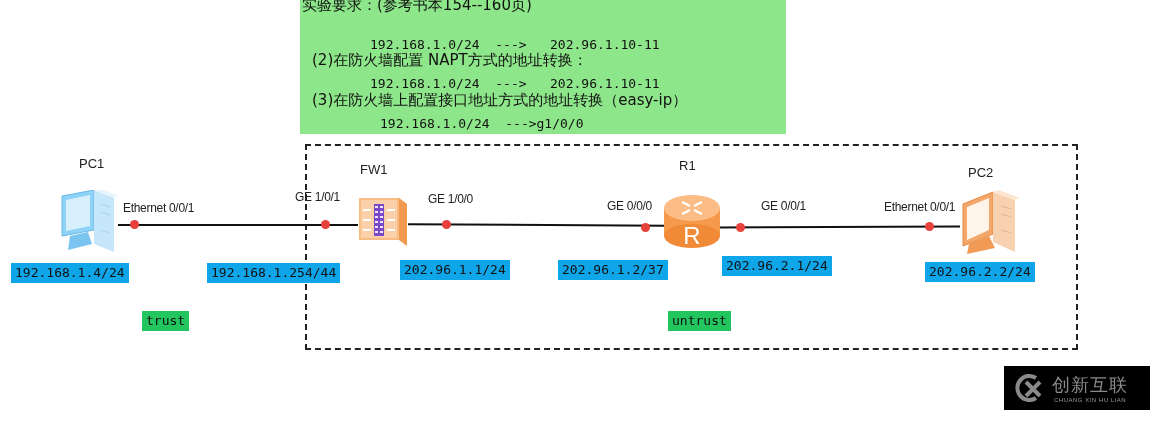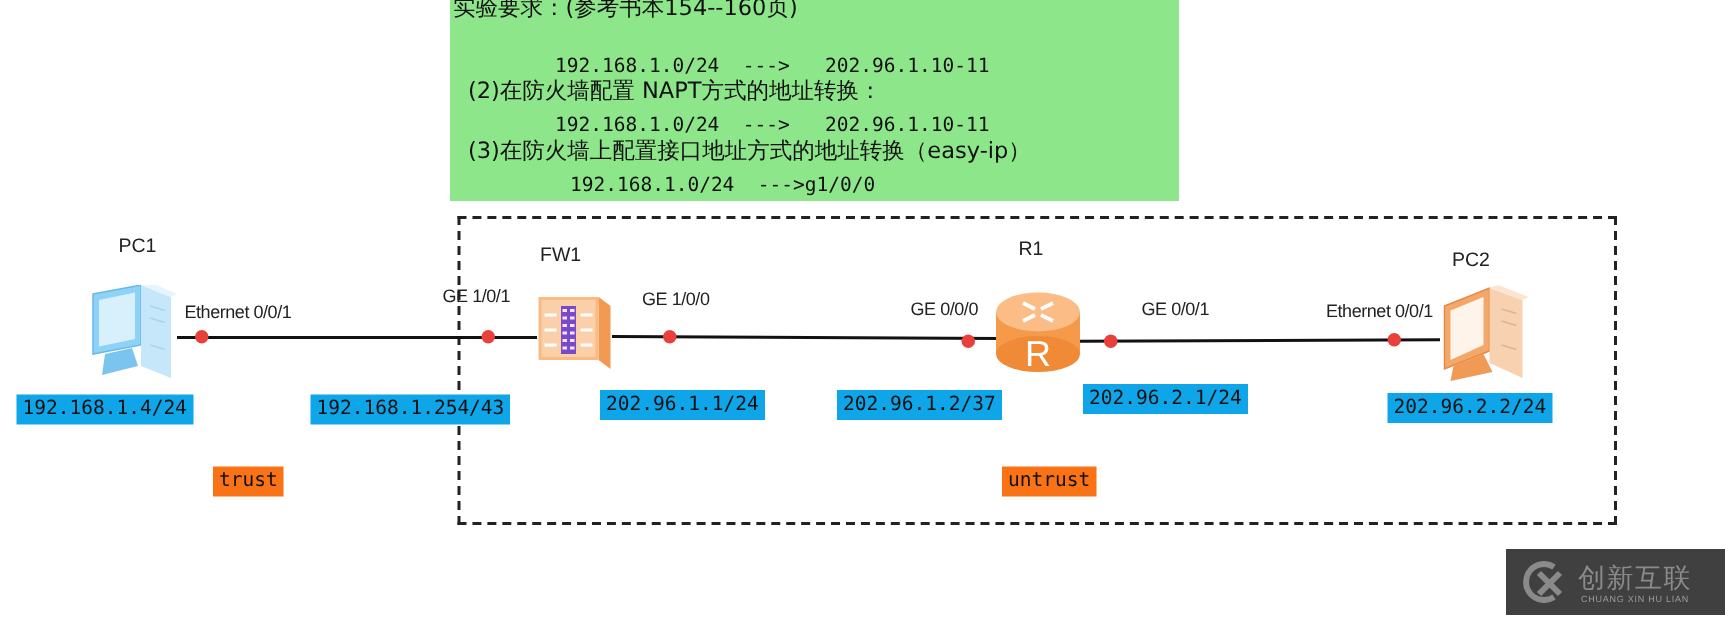--- a/index.html
+++ b/index.html
@@ -7,22 +7,22 @@
   .abs { position:absolute; }
   .req-box { position:absolute; left:300px; top:-6px; width:486px; height:140px; background:#8ee68a; }
   .req-line { position:absolute; white-space:pre; color:#111; font-size:15px; line-height:17px; }
   .req-line.mono { font-family:"DejaVu Sans Mono", monospace; font-size:13px; }
   .dash-box { position:absolute; left:305px; top:144px; width:773px; height:206px; border:2px dashed #222; box-sizing:border-box; }
   .link { position:absolute; height:2px; background:#111; }
   .dot { position:absolute; width:9px; height:9px; border-radius:50%; background:#e8403a; }
   .dev-label { position:absolute; font-size:13px; color:#222; font-family:"Liberation Sans", sans-serif; }
   .port-label { position:absolute; font-size:12px; color:#222; font-family:"Liberation Sans", sans-serif; letter-spacing:-0.3px; }
   .ip-tag { position:absolute; background:#0ea5e9; font-family:"DejaVu Sans Mono", monospace; font-size:13px; color:#111; padding:1px 4px; line-height:18px; }
-  .zone-tag { position:absolute; background:#f97316; font-family:"DejaVu Sans Mono", monospace; font-size:13px; color:#111; padding:1px 4px; line-height:18px; }
-  .watermark { position:absolute; left:1004px; top:366px; width:146px; height:44px; background:#404040;text-align:center; }
+  .zone-tag { position:absolute; background:#22c55e; font-family:"DejaVu Sans Mono", monospace; font-size:13px; color:#111; padding:1px 4px; line-height:18px; }
+  .watermark { position:absolute; left:1004px; top:366px; width:146px; height:44px; background:#000000;text-align:center; }
   .wm-text { position:absolute; left:48px; top:7px; font-size:18px; color:#8a8a8a; font-family:"DejaVu Sans", sans-serif; letter-spacing:1px; }
   .wm-sub { position:absolute; left:50px; top:31px; font-size:6px; color:#9a9a9a; font-family:"Liberation Sans", sans-serif; letter-spacing:0.5px; }
 </style>
 </head>
 <body>
 
 <div class="req-box">
   <div class="req-line" style="left:2px; top:3px;">实验要求：(参考书本154--160页)</div>
   <div class="req-line mono" style="left:70px; top:42px;">192.168.1.0/24  ---&gt;   202.96.1.10-11</div>
   <div class="req-line" style="left:12px; top:58px;">(2)在防火墙配置 NAPT方式的地址转换：</div>
@@ -87,21 +87,21 @@
         <line x1="8" y1="28" x2="16" y2="28"></line>
         <line x1="8" y1="38" x2="16" y2="38"></line>
       <line x1="32" y1="18" x2="40" y2="18"></line>
         <line x1="32" y1="28" x2="40" y2="28"></line>
         <line x1="32" y1="38" x2="40" y2="38"></line>
     </g>
   </svg>
 </div>
 <div class="port-label" style="left:295px; top:190px;">GE 1/0/1</div>
 <div class="port-label" style="left:428px; top:192px;">GE 1/0/0</div>
-<div class="ip-tag" style="left:207px; top:263px;">192.168.1.254/43</div>
+<div class="ip-tag" style="left:207px; top:263px;">192.168.1.254/44</div>
 <div class="ip-tag" style="left:400px; top:260px;">202.96.1.1/24</div>
 
 <div class="dev-label" style="left:679px; top:158px;">R1</div>
 <div class="abs" style="left:660px; top:190px; width:64px; height:62px;">
   <svg width="64" height="62" viewBox="0 0 64 62">
     <rect x="4" y="18" width="56" height="28" fill="#f49a4a"></rect>
     <ellipse cx="32" cy="46" rx="28" ry="12" fill="#f08a36"></ellipse>
     <ellipse cx="32" cy="18" rx="28" ry="13" fill="#fbbd85"></ellipse>
     <g stroke="#ffffff" stroke-width="2.5" fill="none">
       <line x1="22" y1="12" x2="30" y2="16"></line>

